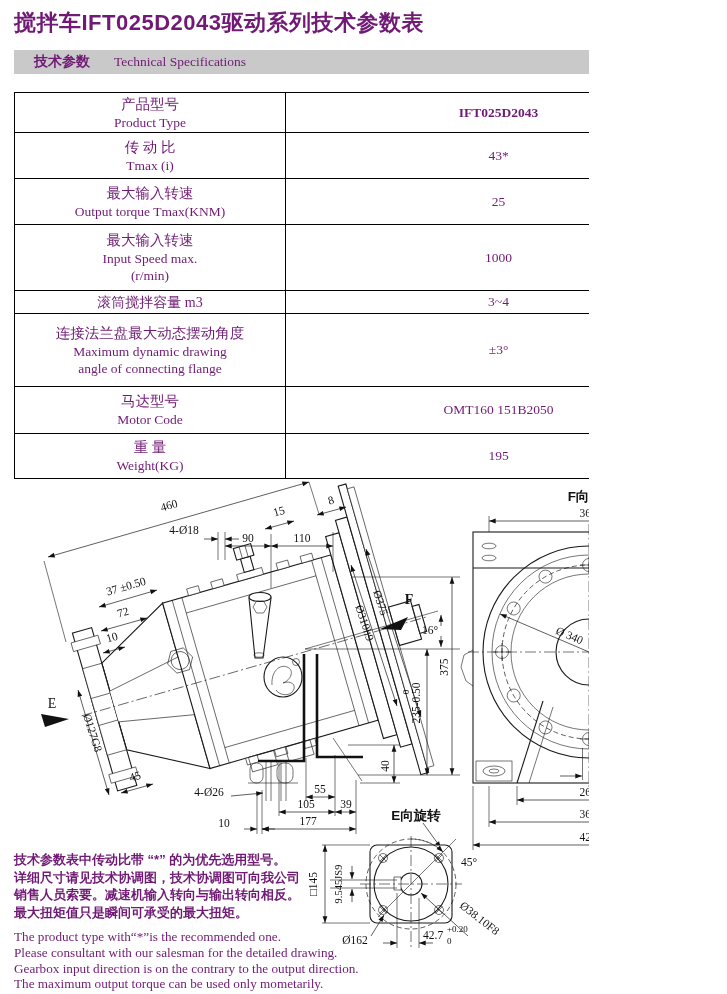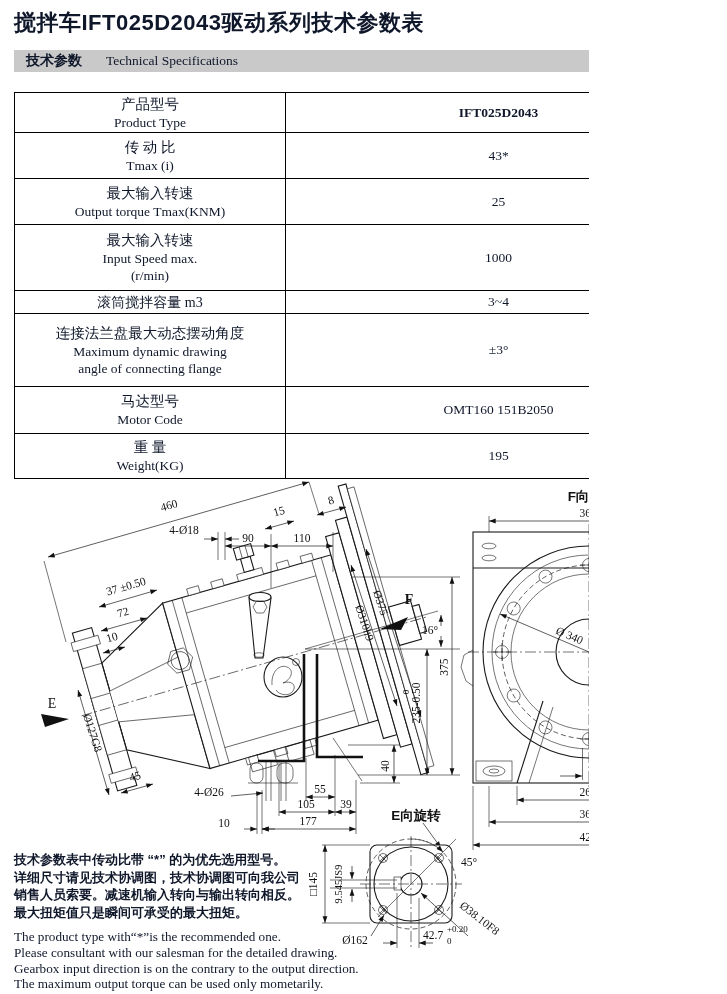--- a/index.html
+++ b/index.html
@@ -1,22 +1,22 @@
 <!DOCTYPE html>
 <html><head>
 <meta charset="utf-8">
 <style>
   html,body{margin:0;padding:0;background:#fff;}
   .page{position:relative;width:589px;height:994px;background:#fff;overflow:hidden;
-        font-family:"Liberation Serif",serif;color:#0f172a;}
+        font-family:"Liberation Serif",serif;color:#701a75;}
   .abs{position:absolute;}
   .doc-title{left:14px;top:8px;width:690px;font-family:"Liberation Sans",sans-serif;
              font-weight:bold;font-size:22px;letter-spacing:.5px;}
   .secbar{left:14px;top:50px;width:698px;height:22px;background:#c9c9c9;
-          display:flex;align-items:center;padding:4px;box-sizing:border-box;}
+          display:flex;align-items:center;padding:12px;box-sizing:border-box;}
   .secbar .cn{font-family:"Liberation Sans",sans-serif;font-weight:bold;font-size:14px;margin-left:8px;}
   .secbar .en{font-size:13.5px;margin-left:24px;}
   .spec{left:14px;top:92px;width:698px;border:1.6px solid #000;box-sizing:border-box;}
   .srow{display:flex;border-bottom:1px solid #000;}
   .srow:last-child{border-bottom:none;}
   .cellL{width:271px;border-right:1px solid #000;box-sizing:border-box;
          display:flex;flex-direction:column;justify-content:center;text-align:center;}
   .cellR{flex:1;display:flex;align-items:center;justify-content:center;text-align:center;}
   .lcn{font-size:14.5px;line-height:19px;}
   .len{font-size:13.5px;line-height:17px;}

